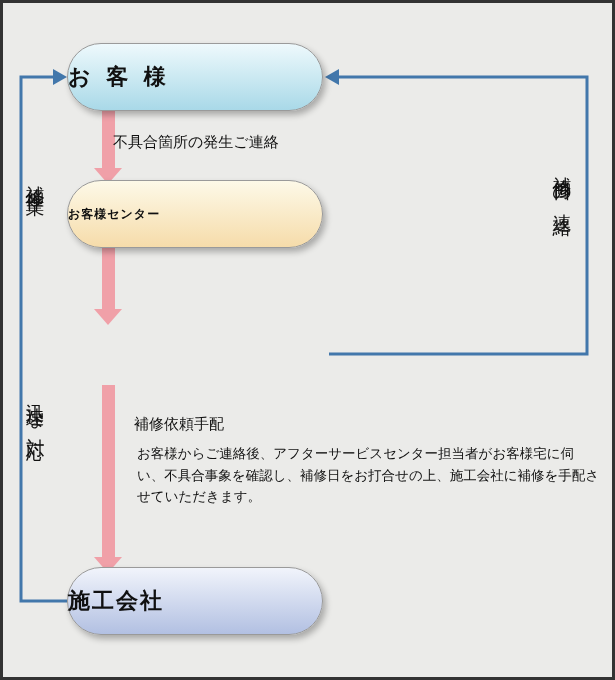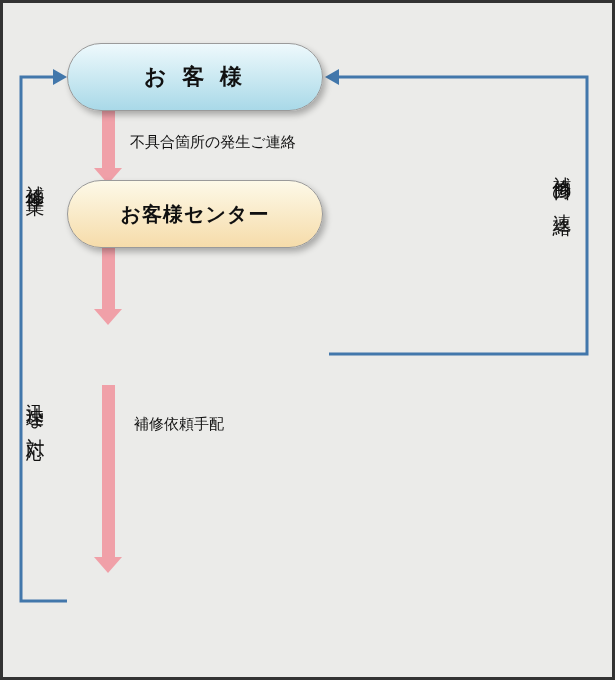--- a/index.html
+++ b/index.html
@@ -18,25 +18,25 @@
 
   
   .pill {
     position: absolute;
     height: 68px;
     border-radius: 34px;
     border: 1px solid #9a9a9a;
     box-shadow: 3px 4px 6px rgba(0,0,0,0.28);
     display: flex;
     align-items: center;
-    justify-content: center;
+    justify-content: flex-start;
   }
   .pill .pill-label {
     font-weight: bold;
-    font-size: 20px;
+    font-size: 12px;
     letter-spacing: 1px;
     color: #101010;
     white-space: nowrap;
   }
   .pill-customer     { left: 64px;  top: 40px;  width: 256px;
     background: linear-gradient(to bottom, var(--customer-top, #eef9fc), var(--customer-bottom, #a9d9e8)); }
   .pill-customer .pill-label { font-size: 22px; letter-spacing: 4px; }
   .pill-center       { left: 64px;  top: 177px; width: 256px;
     background: linear-gradient(to bottom, var(--center-top, #fdf9e8), var(--center-bottom, #f7dfae)); }
   .pill-after        { left: 64px;  top: 317px; width: 262px;
@@ -75,21 +75,21 @@
   #connectors path    { fill: none; stroke: var(--blue-line, #4277ab); stroke-width: 3; }
   #connectors polygon { fill: var(--blue-line, #4277ab); }
 
   
   .note {
     position: absolute;
     font-size: 15px;
     color: #111;
     white-space: nowrap;
   }
-  .note-defect  { left: 127px; top: 130px; }
+  .note-defect  { left: 110px; top: 130px; }
   .note-request { left: 131px; top: 412px; }
   .note-desc {
     position: absolute;
     left: 134px; top: 440px;
     width: 464px;
     font-size: 13.5px;
     line-height: 1.6;
     color: #111;
     white-space: normal;
   }
@@ -133,21 +133,25 @@
     <div class="pa-body"></div>
     <div class="pa-head"></div>
   </div>
 
   <div class="pill pill-customer">
     <span class="pill-label">お 客 様</span>
   </div>
   <div class="pill pill-center">
     <span class="pill-label">お客様センター</span>
   </div>
+  <div class="pill pill-construction">
+    <span class="pill-label">施工会社</span>
+  </div>
 
   <div class="note note-defect">不具合箇所の発生ご連絡</div>
   <div class="note note-request">補修依頼手配</div>
+  <div class="note-desc">お客様からご連絡後、アフターサービスセンター担当者がお客様宅に伺い、不具合事象を確認し、補修日をお打合せの上、施工会社に補修を手配させていただきます。</div>
 
   <div class="vtext vtext-repair-work">補修作業</div>
   <div class="vtext vtext-quick">迅速な対応</div>
   <div class="vtext vtext-repair-day">補修日の連絡</div>
 
 </div>
 
 </body></html>

